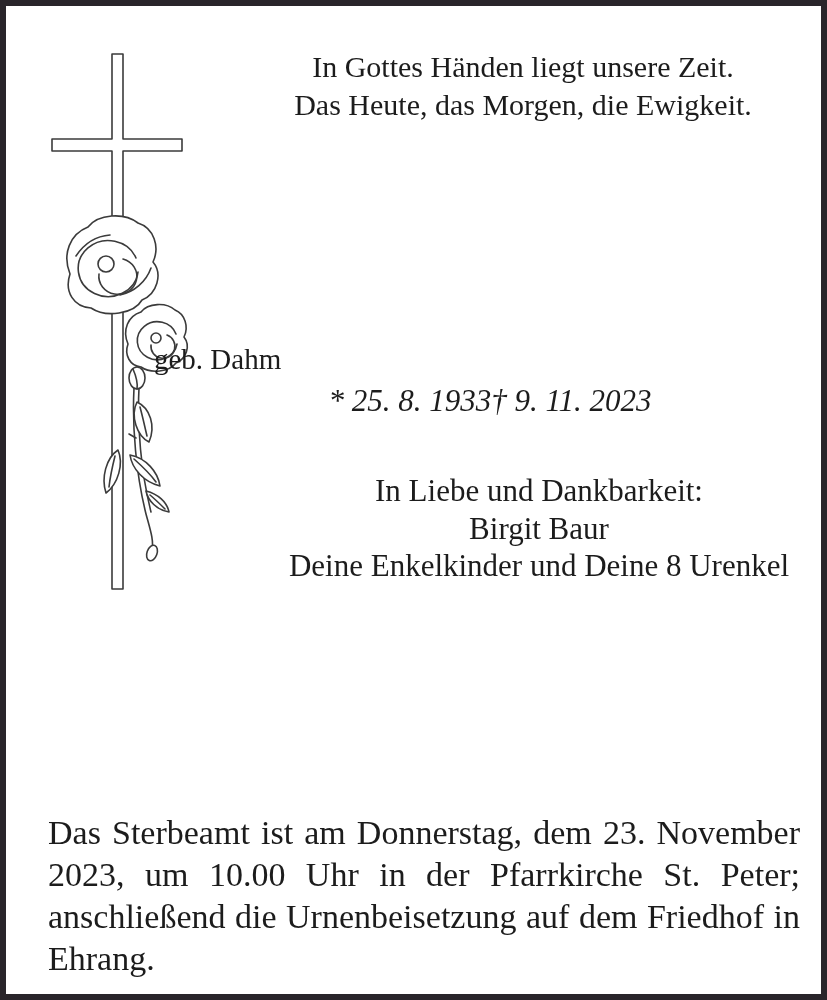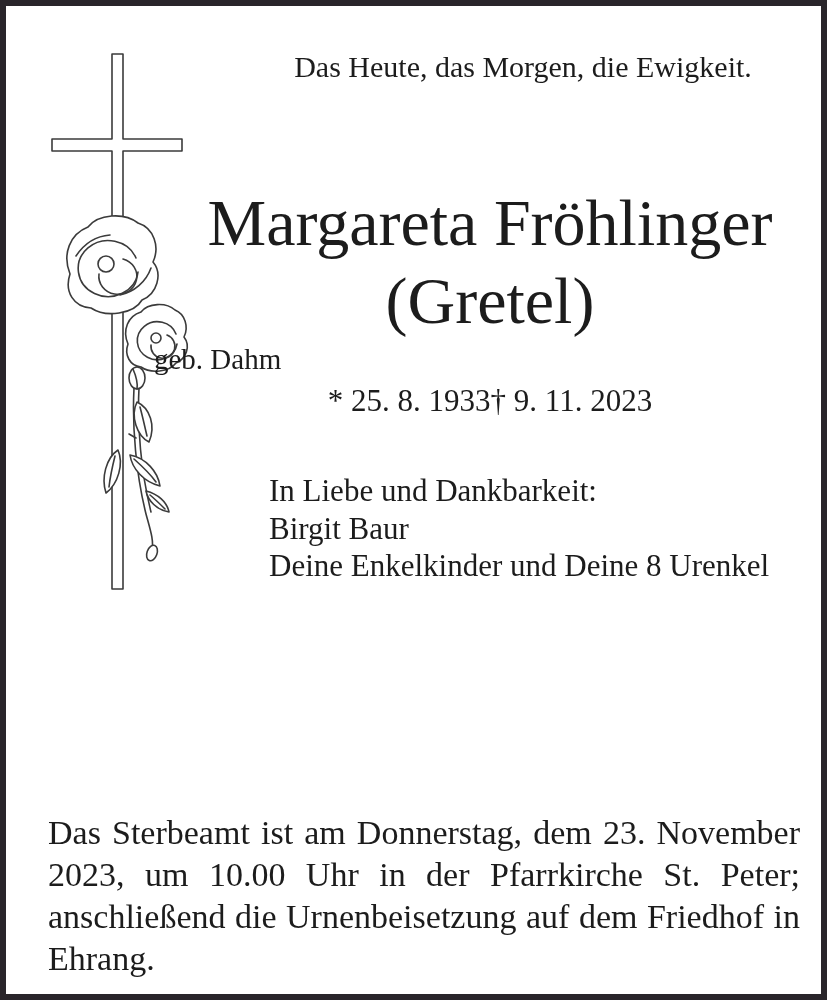--- a/index.html
+++ b/index.html
@@ -63,28 +63,30 @@
   }
   .dates {
     position: absolute;
     left: 148px;
     top: 376px;
     width: 672px;
     display: flex;
     justify-content: center;
     font-size: 31px;
     line-height: 38px;
+    font-style: italic;
   }
   .mourners {
     position: absolute;
     left: 263px;
     top: 466px;
     width: 540px;
     font-size: 31px;
     line-height: 37.6px;
+    text-align: center;
   }
   .address-line {
     position: absolute;
     left: 42px;
     top: 756px;
     width: 760px;
     font-size: 30px;
     line-height: 36px;
     white-space: nowrap;
   }
@@ -148,27 +150,24 @@
     <path class="ln" d="M134,401 C137,412 139,422 141,430"></path>
     <path class="wh" d="M112,444 C100,452 95,472 100,487 C112,478 118,458 112,444 Z"></path>
     <path class="ln" d="M109,450 C106,462 104,472 103,481"></path>
     <path class="wh" d="M124,449 C140,452 152,466 154,480 C138,476 126,463 124,449 Z"></path>
     <path class="ln" d="M128,453 C137,461 145,469 150,476"></path>
     <path class="wh" d="M140,485 C152,488 161,496 163,506 C151,504 142,495 140,485 Z"></path>
     <path class="ln" d="M144,489 C150,494 155,499 159,503"></path>
   </svg>
 
   <div class="quote">
+    <div>In Gottes Händen liegt unsere Zeit.</div>
     <div>Das Heute, das Morgen, die Ewigkeit.</div>
   </div>
 
-  <div class="headline">
-    <h1 class="deceased-name">Margareta Fröhlinger</h1>
-    <div class="deceased-nickname">(Gretel)</div>
-  </div>
 
   <div class="maiden-name">geb. Dahm</div>
 
   <div class="dates">
     <span>* 25. 8. 1933</span>
     <span>† 9. 11. 2023</span>
   </div>
 
   <div class="mourners">
     <div>In Liebe und Dankbarkeit:</div>

